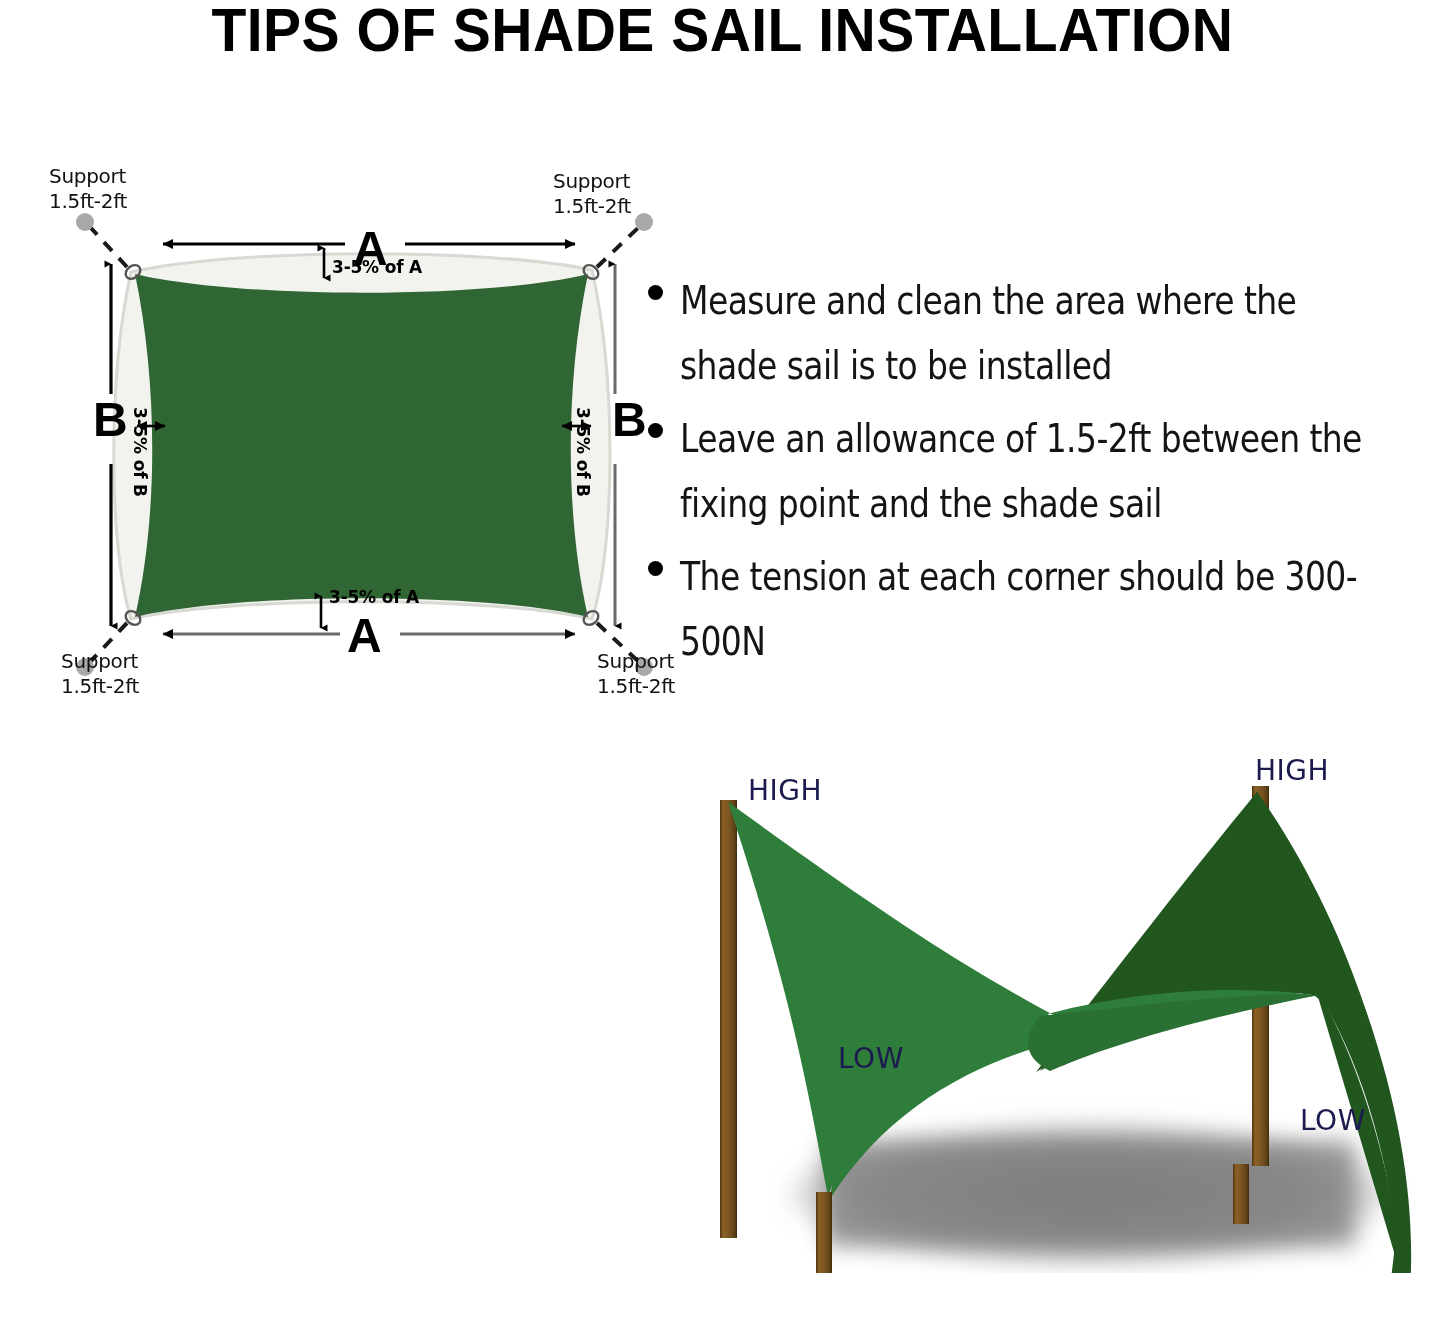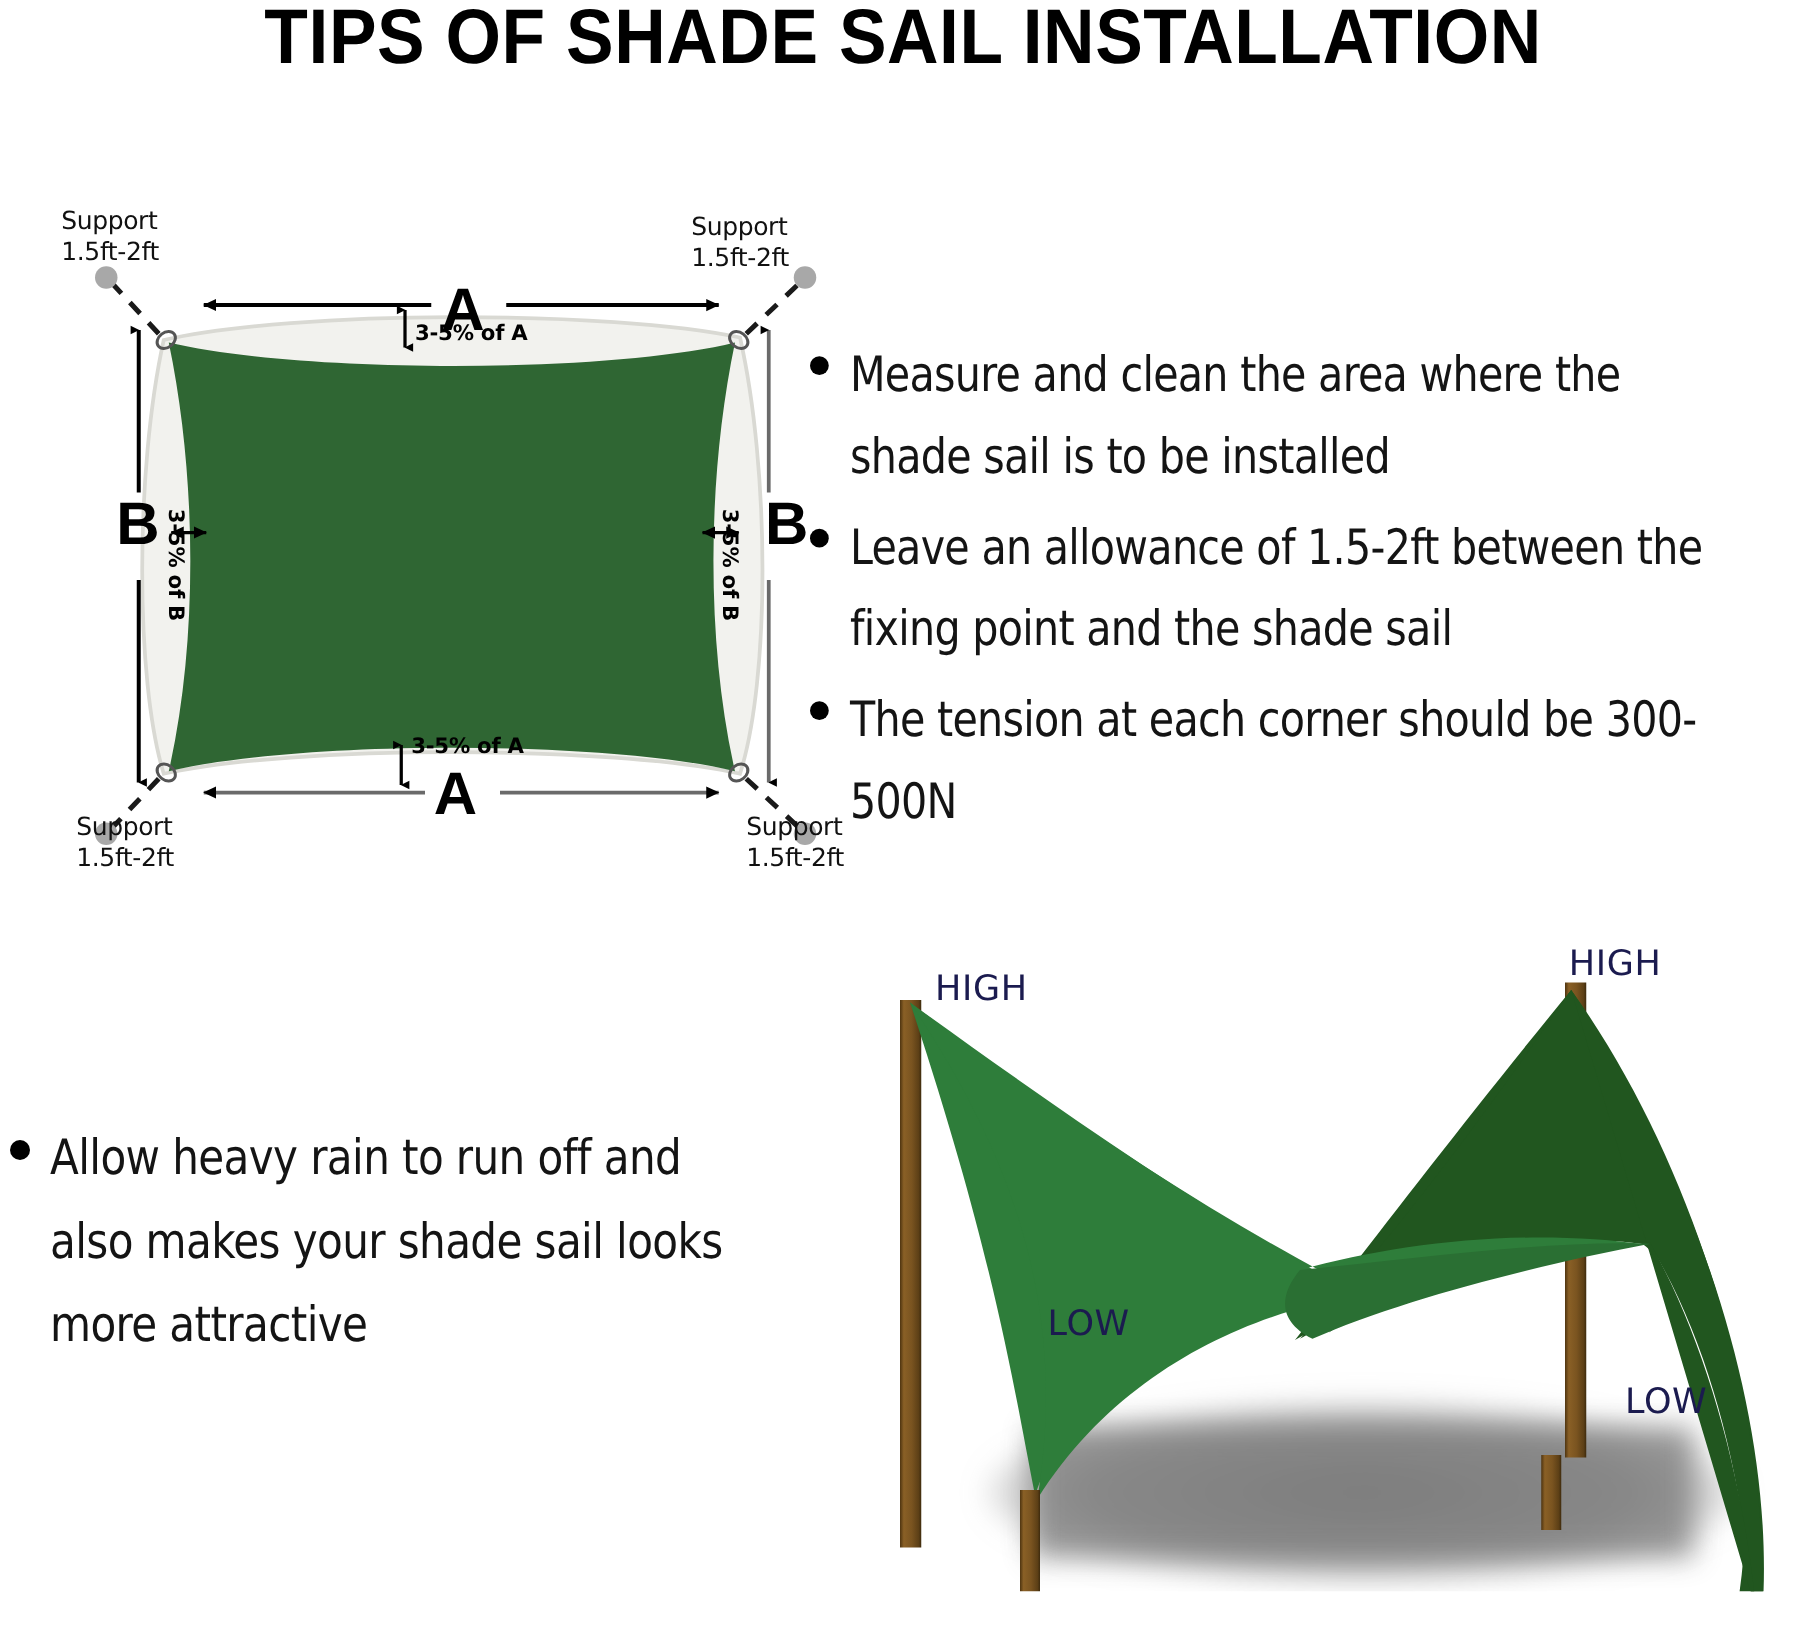--- a/index.html
+++ b/index.html
@@ -310,24 +310,20 @@
     <span class="dot"></span>
     <span class="btext">Leave an allowance of 1.5-2ft between the fixing point and the shade sail</span>
   </div>
   <div class="bullet-row">
     <span class="dot"></span>
     <span class="btext">The tension at each corner should be 300-500N</span>
   </div>
 </div>
 
 <div id="tips-left">
-  <div class="bullet-row">
-    <span class="dot"></span>
-    <span class="btext">Allow heavy rain to run off and also makes your shade sail looks more attractive</span>
-  </div>
 </div>
 
 <div id="hyper-diagram">
 
   <svg width="825" height="529" viewBox="0 0 825 529">
     <defs>
       <linearGradient id="postGrad" x1="0" y1="0" x2="1" y2="0">
         <stop offset="0%" stop-color="#4e3410"></stop>
         <stop offset="18%" stop-color="#8a6026"></stop>
         <stop offset="55%" stop-color="#7a5420"></stop>

